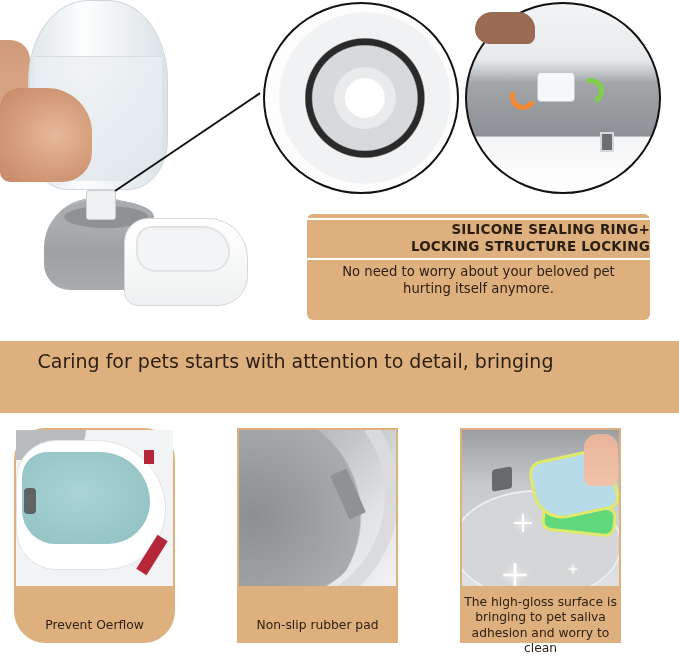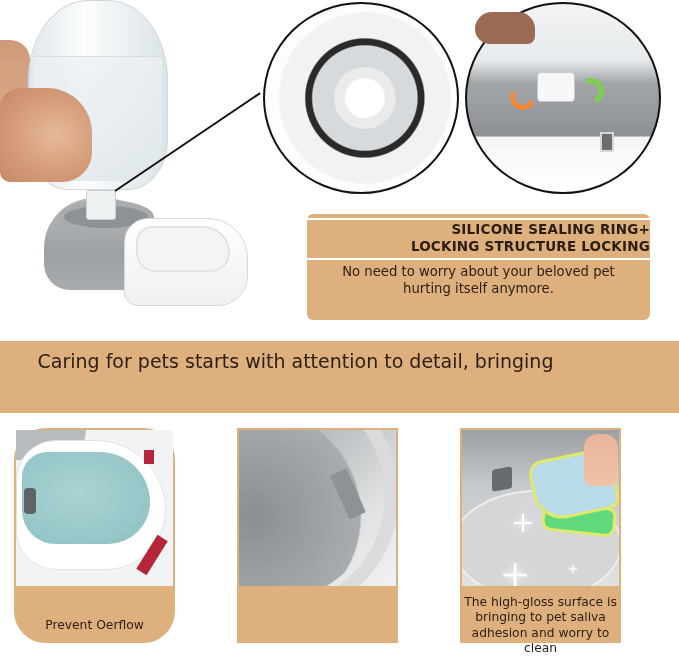--- a/index.html
+++ b/index.html
@@ -196,20 +196,21 @@
 
 <div class="abs panel p2">
   <div class="panel-img">
     <div class="p2-bg"></div>
     <div class="p2-arc2"></div>
     <div class="p2-arc"></div>
     <div class="p2-pad"></div>
   </div>
   <div class="panel-caption">
     <div>
+      <div>Non-slip rubber pad</div>
     </div>
   </div>
 </div>
 
 <div class="abs panel p3">
   <div class="panel-img">
     <div class="p3-bg"></div>
     <div class="p3-bowl"></div>
     <div class="p3-slot"></div>
     <div class="p3-towel-green"></div>

